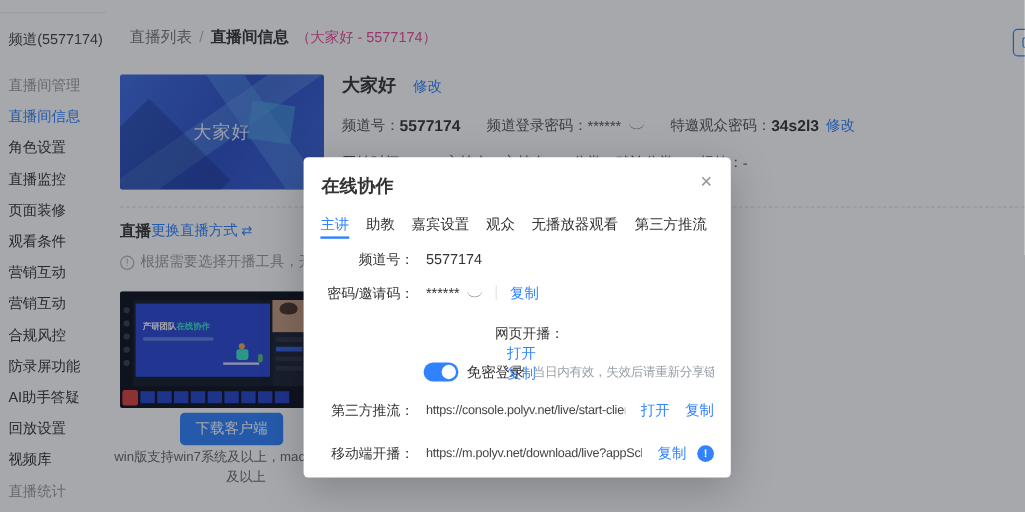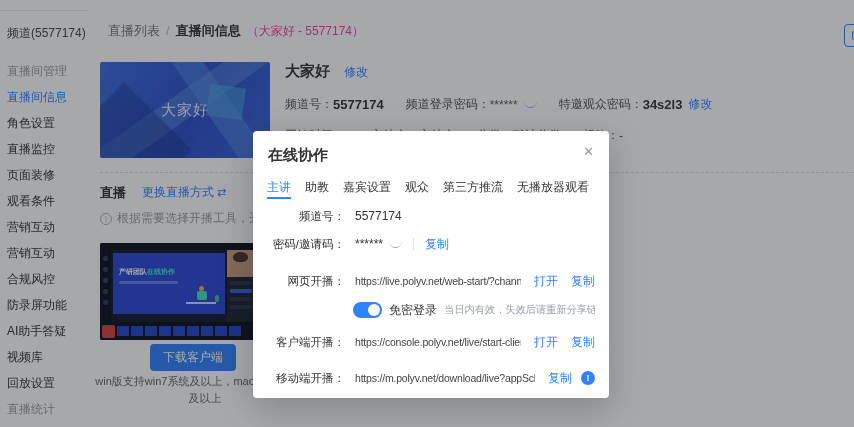--- a/index.html
+++ b/index.html
@@ -50,21 +50,21 @@
   .info-fields b { color:#333; font-size:13px; }
   .gap { display:inline-block; width:22px; }
   .info-meta { margin-top:14px; display:flex; align-items:center; font-size:12px; color:#555; white-space:nowrap; }
   .eye { display:inline-block; width:13px; height:7px; border-bottom:1.5px solid #9aa0a8;
     border-radius:0 0 10px 10px; margin-left:6px; cursor:pointer; }
 
   .dash-divider { position:absolute; left:100px; right:0; top:172px; border-top:1px dashed #dcdcdc; }
 
   .live-head { position:absolute; left:100px; top:184px; display:flex; }
   .live-title { font-size:13px; font-weight:bold; color:#333; }
-  .live-switch { font-size:12px; margin-left:16px; }
+  .live-switch { font-size:12px; }
   .swap-glyph { font-size:11px; margin-left:3px; }
   .live-hint { position:absolute; left:100px; top:210px; display:flex; align-items:center;
     font-size:12px; color:#9a9a9a; white-space:nowrap; }
   .hint-icon { width:12px; height:12px; border:1px solid #b5b5b5; border-radius:50%; color:#b5b5b5;
     font-size:9px; line-height:11px; text-align:center; margin-right:5px; flex:none; }
 
   .thumb { position:absolute; left:100px; top:243px; width:155px; height:97px;
     background:#141927; border-radius:2px; overflow:hidden; }
   .thumb-top { height:7px; background:#0c101b; }
   .thumb-left { position:absolute; left:0; top:7px; bottom:18px; width:11px; background:#0c101b; }
@@ -109,21 +109,21 @@
   .tab { font-size:12px; color:#333; padding-bottom:1px; cursor:pointer; white-space:nowrap; }
   .tab.active { color:#3082fe; border-bottom:2px solid #3082fe; }
 
   .m-row { position:absolute; left:8px; right:14px; height:20px; display:flex; align-items:center; font-size:12px; }
   .m-label { width:84px; text-align:right; color:#333; flex:none; font-size:11.5px; white-space:nowrap; }
   .m-val { margin-left:10px; color:#333; }
   .m-url { margin-left:10px; color:#444; flex:1; white-space:nowrap; overflow:hidden;
     font-size:10.5px; letter-spacing:-0.2px; }
   .m-link { margin-left:13px; flex:none; font-size:12px; }
   .v-sep { width:1px; height:12px; background:#e3e3e3; margin:0 11px; }
-  .row-channel { top:75px; } .row-pwd { top:103px; } .row-web { top:140px; }
+  .row-channel { top:75px; } .row-pwd { top:103px; } .row-web { top:140px;flex-direction:column; }
   .row-toggle { top:169px; padding-left:92px; } .row-client { top:201px; } .row-mobile { top:237px; }
 
   .toggle { width:29px; height:16px; background:#3082fe; border-radius:8px; position:relative;
     flex:none; cursor:pointer; }
   .toggle::after { content:""; position:absolute; right:2px; top:2px; width:12px; height:12px;
     background:#fff; border-radius:50%; }
   .toggle-label { margin-left:7px; color:#333; flex:none; }
   .toggle-hint { margin-left:7px; color:#9aa0a8; font-size:10.5px; letter-spacing:-0.3px; white-space:nowrap; overflow:hidden; }
   .info-badge { width:14px; height:14px; border-radius:50%; background:#3082fe; color:#fff;
     font-size:9px; font-weight:bold; display:flex; align-items:center; justify-content:center;
@@ -146,22 +146,22 @@
       <div class="sb-item active">直播间信息</div>
       <div class="sb-item">角色设置</div>
       <div class="sb-item">直播监控</div>
       <div class="sb-item">页面装修</div>
       <div class="sb-item">观看条件</div>
       <div class="sb-item">营销互动</div>
       <div class="sb-item">营销互动</div>
       <div class="sb-item">合规风控</div>
       <div class="sb-item">防录屏功能</div>
       <div class="sb-item">AI助手答疑</div>
+      <div class="sb-item">回放设置</div>
       <div class="sb-item">视频库</div>
-      <div class="sb-item">回放设置</div>
       <div class="sb-item section">直播统计</div>
     </div>
   </div>
 
   <div class="breadcrumb">
     <span>直播列表</span><span class="sep">/</span><span class="current">直播间信息</span><span class="context">（大家好 - 5577174）</span>
   </div>
 
   <div class="cover">
     <span class="cover-sq"></span>
@@ -264,22 +264,22 @@
 
 <div class="modal">
   <div class="modal-title">在线协作</div>
   <div class="modal-close">✕</div>
 
   <div class="tabs">
     <span class="tab active">主讲</span>
     <span class="tab">助教</span>
     <span class="tab">嘉宾设置</span>
     <span class="tab">观众</span>
+    <span class="tab">无播放器观看</span>
     <span class="tab">第三方推流</span>
-    <span class="tab">无播放器观看</span>
   </div>
 
   <div class="m-row row-channel">
     <span class="m-label">频道号：</span>
     <span class="m-val">5577174</span>
   </div>
 
   <div class="m-row row-pwd">
     <span class="m-label">密码/邀请码：</span>
     <span class="m-val">******</span>
@@ -295,21 +295,21 @@
     <span class="m-link link">复制</span>
   </div>
 
   <div class="m-row row-toggle">
     <span class="toggle"></span>
     <span class="toggle-label">免密登录</span>
     <span class="toggle-hint">当日内有效，失效后请重新分享链接，或输入密码登录</span>
   </div>
 
   <div class="m-row row-client">
-    <span class="m-label">客户端开播：</span>
+    <span class="m-label">第三方推流：</span>
     <span class="m-url">https://console.polyv.net/live/start-client.html?...</span>
     <span class="m-link link">打开</span>
     <span class="m-link link">复制</span>
   </div>
 
   <div class="m-row row-mobile">
     <span class="m-label">移动端开播：</span>
     <span class="m-url">https://m.polyv.net/download/live?appSchem...</span>
     <span class="m-link link">复制</span>
     <span class="info-badge">!</span>

